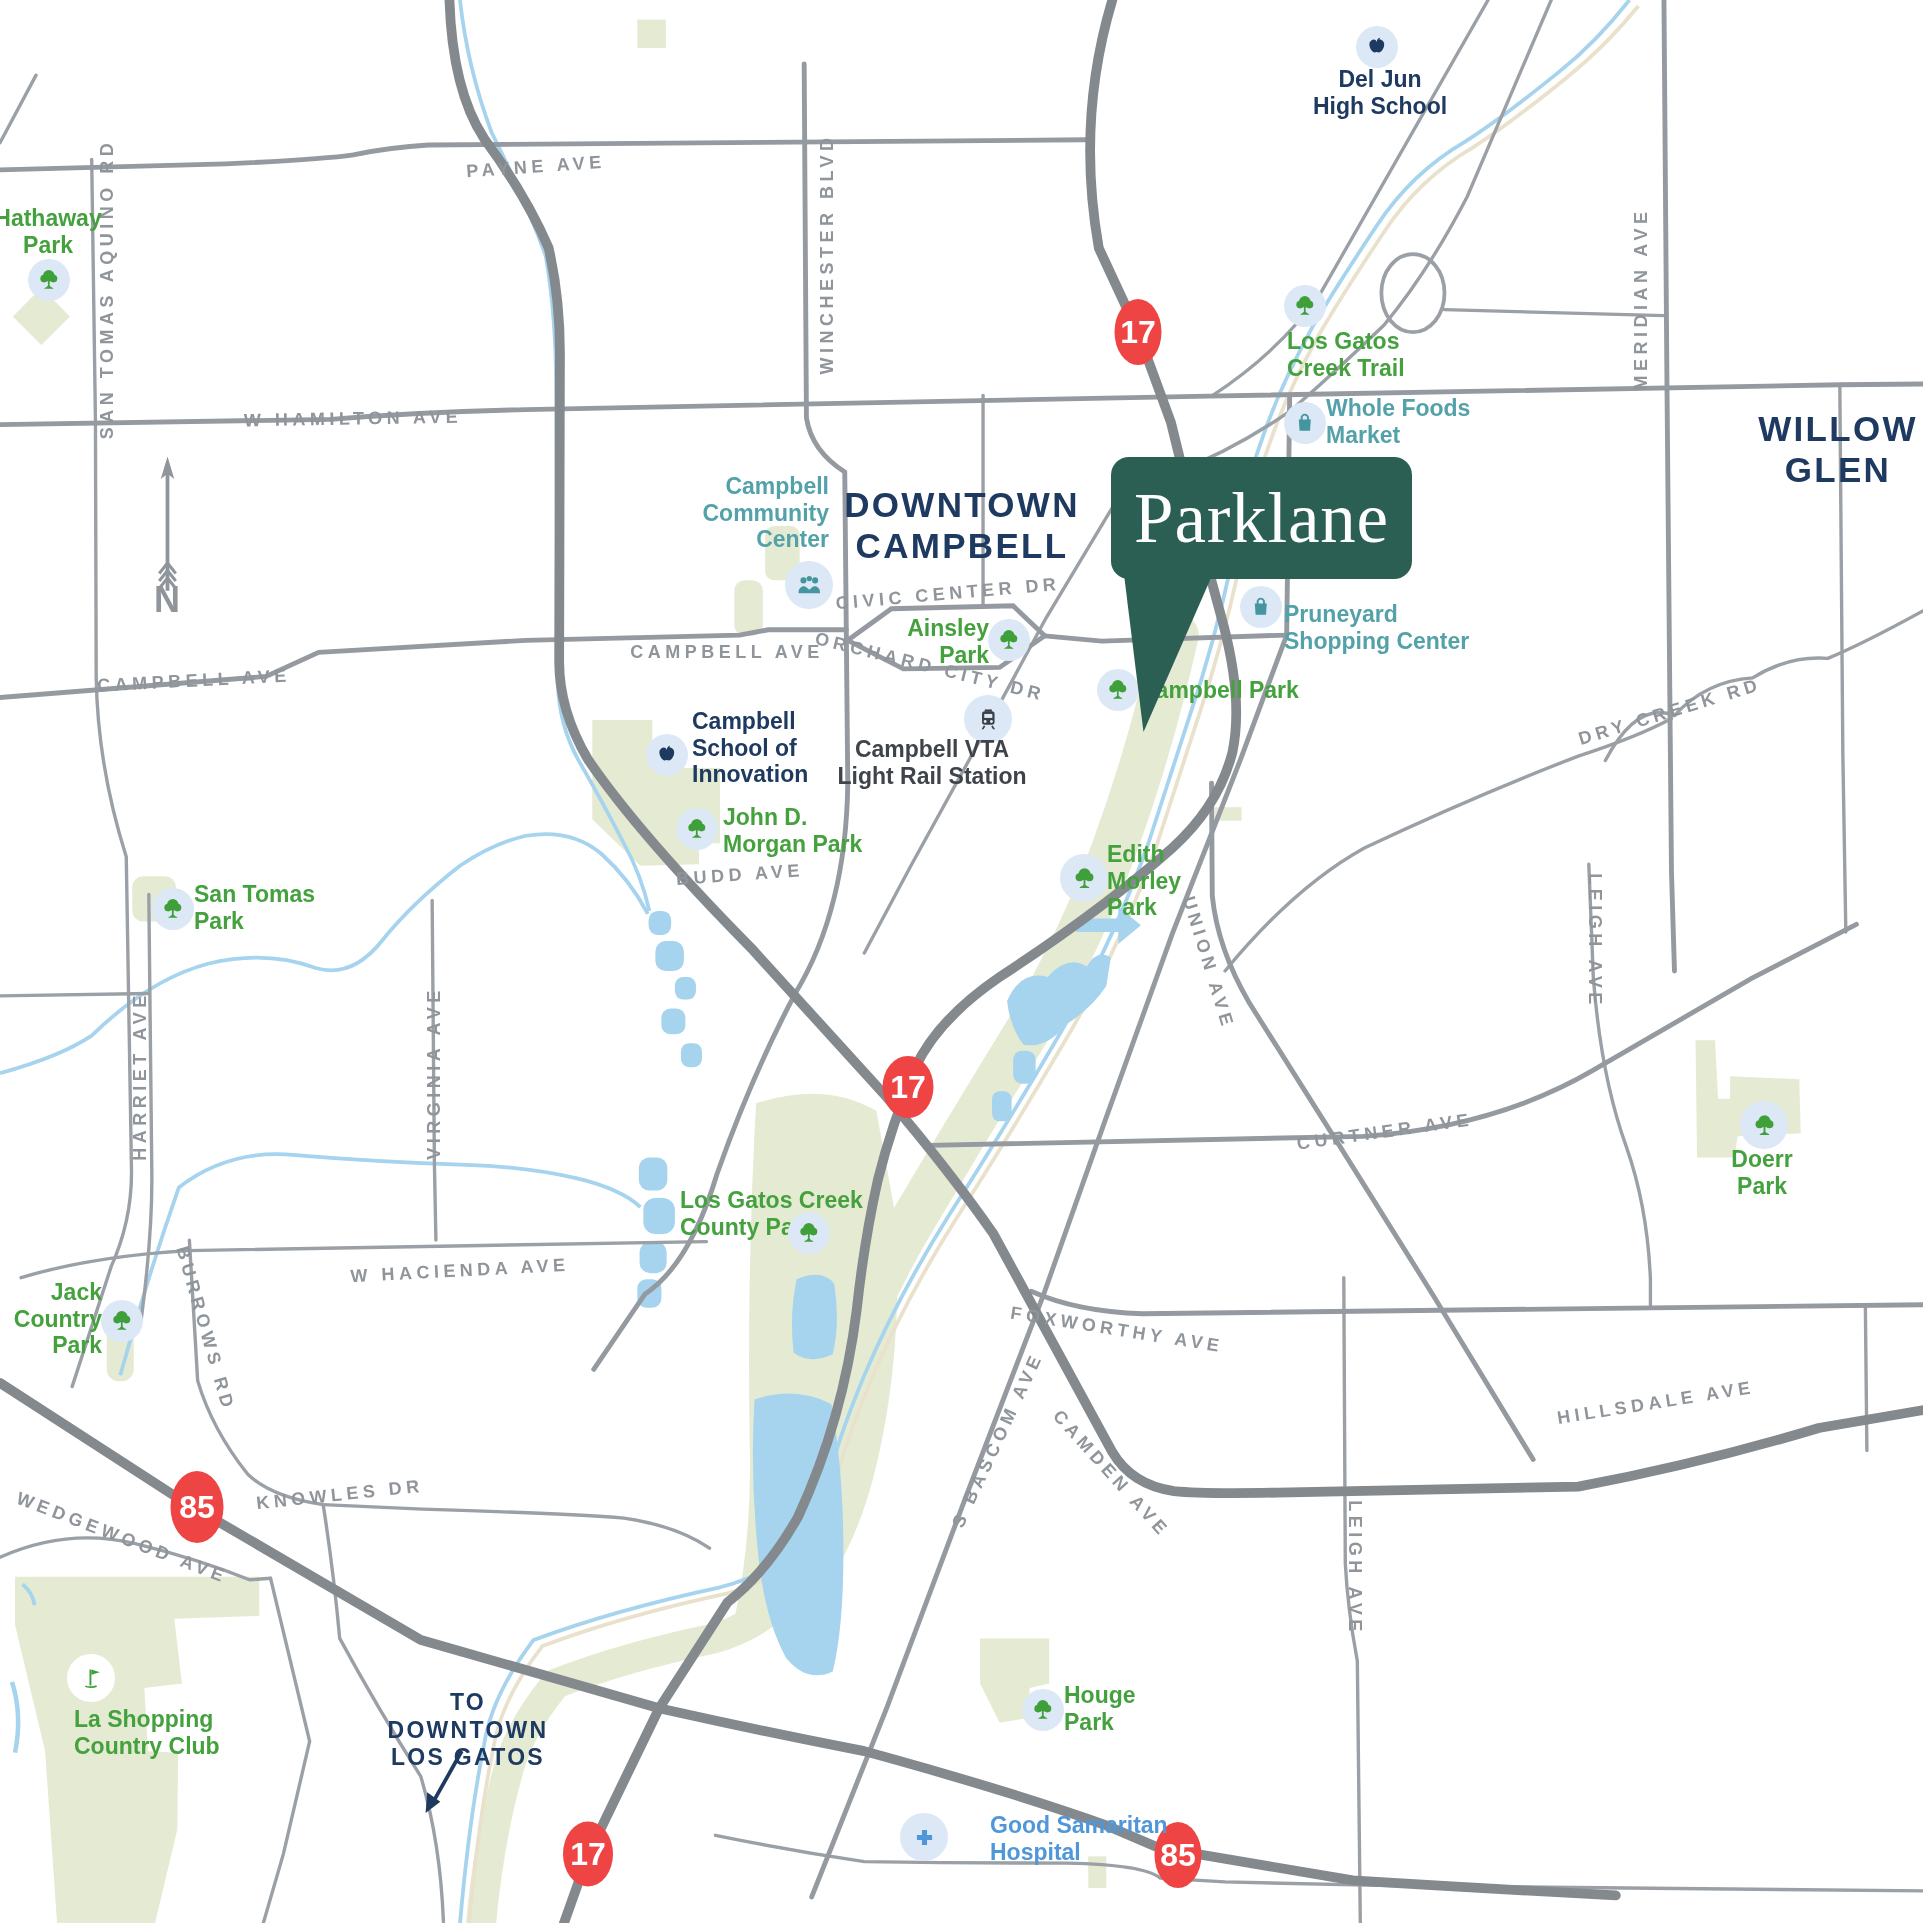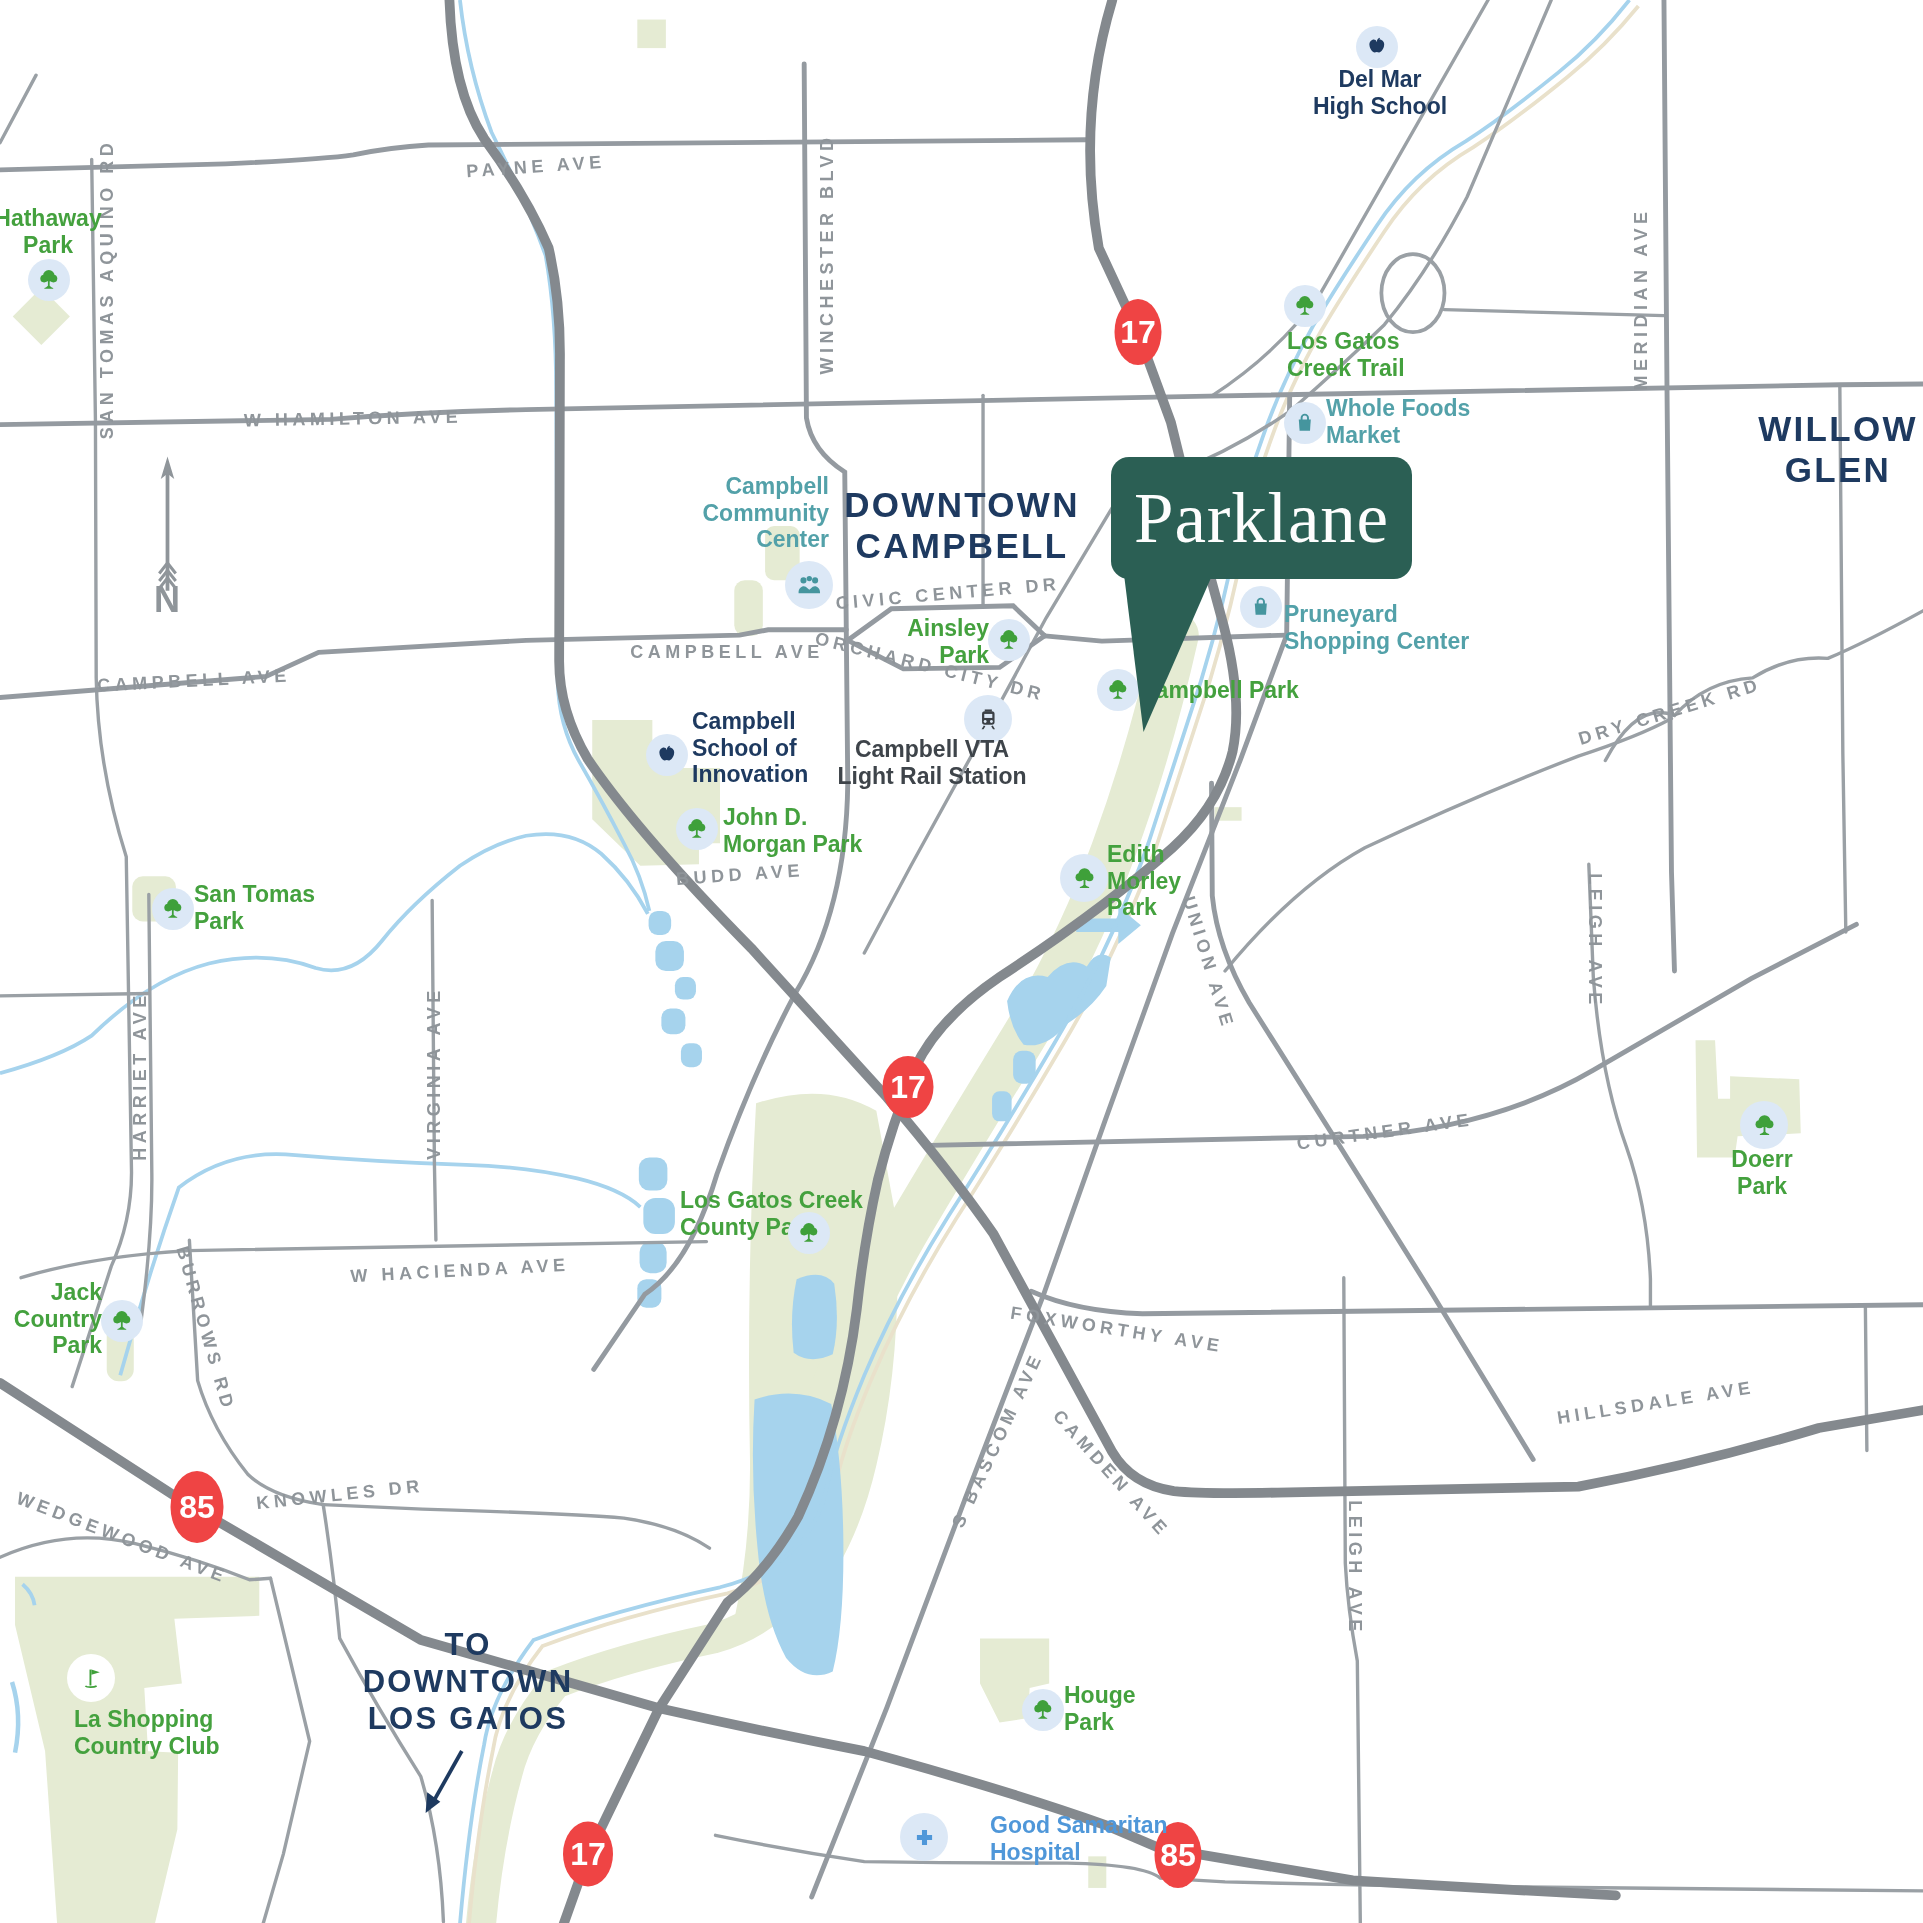--- a/index.html
+++ b/index.html
@@ -16,21 +16,21 @@
   .c-blue{color:#4f97d9}.c-dark{color:#3e444a}
   .icon{position:absolute;width:42px;height:42px;margin:-21px 0 0 -21px;border-radius:50%;
       background:#dce8f6;display:flex;align-items:center;justify-content:center;}
   .icon.big{width:48px;height:48px;margin:-24px 0 0 -24px;}
   .icon.white{background:#ffffff;}
   .shield{position:absolute;transform:translate(-50%,-50%);background:#ef4444;color:#fff;
       border-radius:50%;display:flex;align-items:center;justify-content:center;
       font-weight:700;font-size:32px;}
   .area-label{position:absolute;transform:translate(-50%,-50%);font-weight:800;font-size:35px;
       line-height:1.17;color:#1e3a60;letter-spacing:2.3px;text-align:center;white-space:pre-line;}
-  .area-sm{font-size:31px;line-height:1.2;}
+  .area-sm{font-size:23px;line-height:1.2;margin-top:48px;}
   #callout{position:absolute;left:1111px;top:457px;width:301px;height:122px;background:#2b5f54;
       border-radius:18px;display:flex;align-items:center;justify-content:center;}
   #callout-text{font-family:"Liberation Serif",serif;font-size:71px;color:#fdfdfd;letter-spacing:0.8px;}
   #callout-tail{position:absolute;left:1118px;top:574px;}
   #compass{position:absolute;left:141px;top:452px;}
   #compass-n{position:absolute;left:167px;top:600px;transform:translate(-50%,-50%);
       color:#8f959a;font-weight:600;font-size:36px;}
   #dir-arrow{position:absolute;left:415px;top:1745px;}
 </style>
 </head>
@@ -209,21 +209,21 @@
 Park</div>
 
   <span class="icon" style="left:1377px;top:47px">
     <svg viewBox="0 0 32 32" width="25.6" height="25.6">
         <g fill="#1e3a60">
           <path d="M16 10c-1-2.8-3.4-3.4-5.3-2.7C7.5 8.4 6 11.6 7 15.4c1 3.9 3.6 7.6 6.2 7.6 1 0 1.8-.4 2.8-.4s1.8.4 2.8.4c2.6 0 5.2-3.7 6.2-7.6 1-3.8-.5-7-3.7-8.1-1.9-.7-4.3-.1-5.3 2.7z"></path>
           <path d="M16.2 9.5c-.2-2.4 1.2-4.3 3.6-4.9.3 2.3-1.2 4.4-3.6 4.9z"></path>
         </g>
       </svg>
   </span>
-  <div class="poi ac c-navy" style="left:1380px;top:93px">Del Mar
+  <div class="poi ac c-navy" style="left:1380px;top:93px">Del Jun
 High School</div>
 
   <span class="icon" style="left:1305px;top:306px">
     <svg viewBox="0 0 32 32" width="25.6" height="25.6">
         <g fill="#3fa03a">
           <circle cx="16" cy="11" r="7.2"></circle>
           <circle cx="10.2" cy="14.5" r="4.8"></circle>
           <circle cx="21.8" cy="14.5" r="4.8"></circle>
           <path d="M14.9 16h2.2v7.5c1.3 1.6 3 2.4 4.4 2.7v1H10.5v-1c1.4-.3 3.1-1.1 4.4-2.7z"></path>
         </g>

